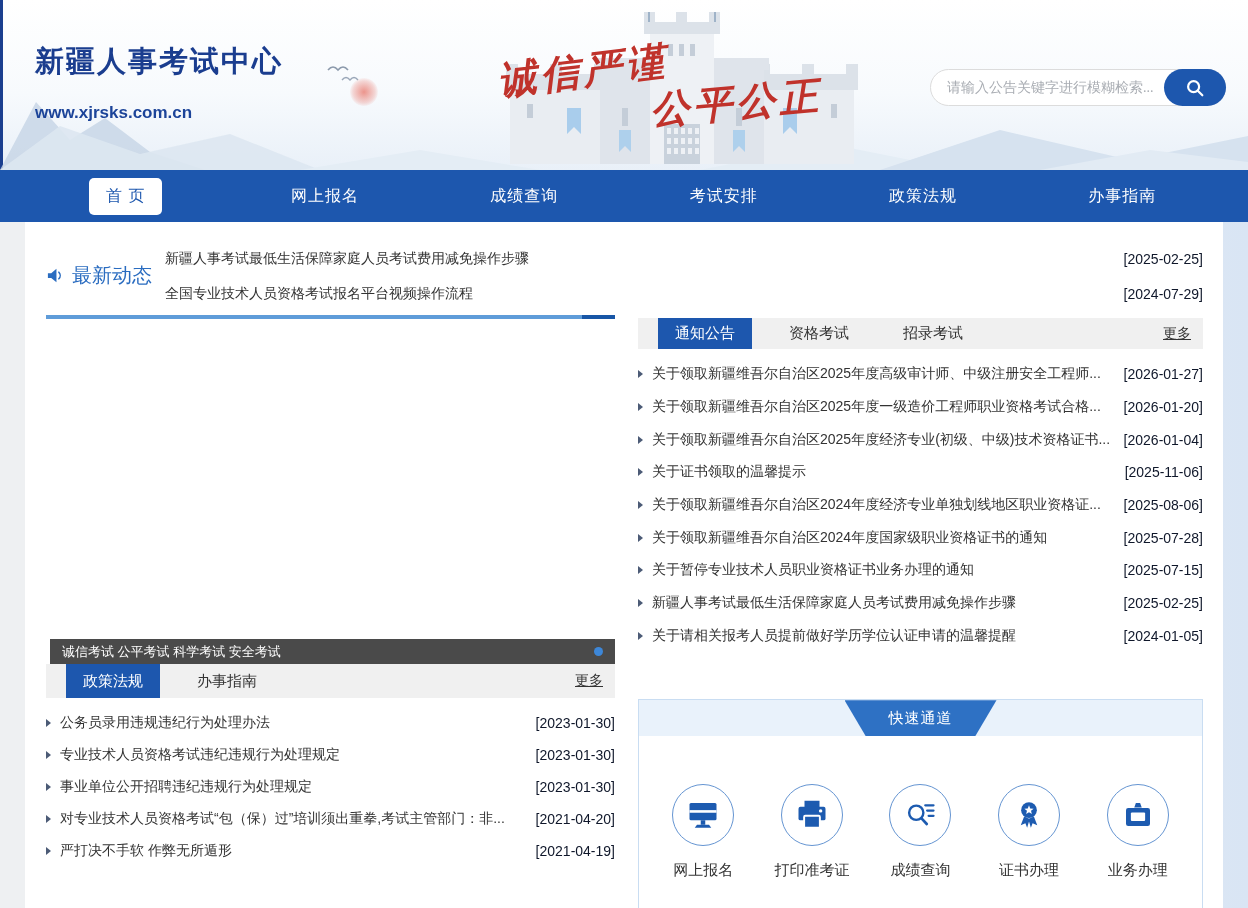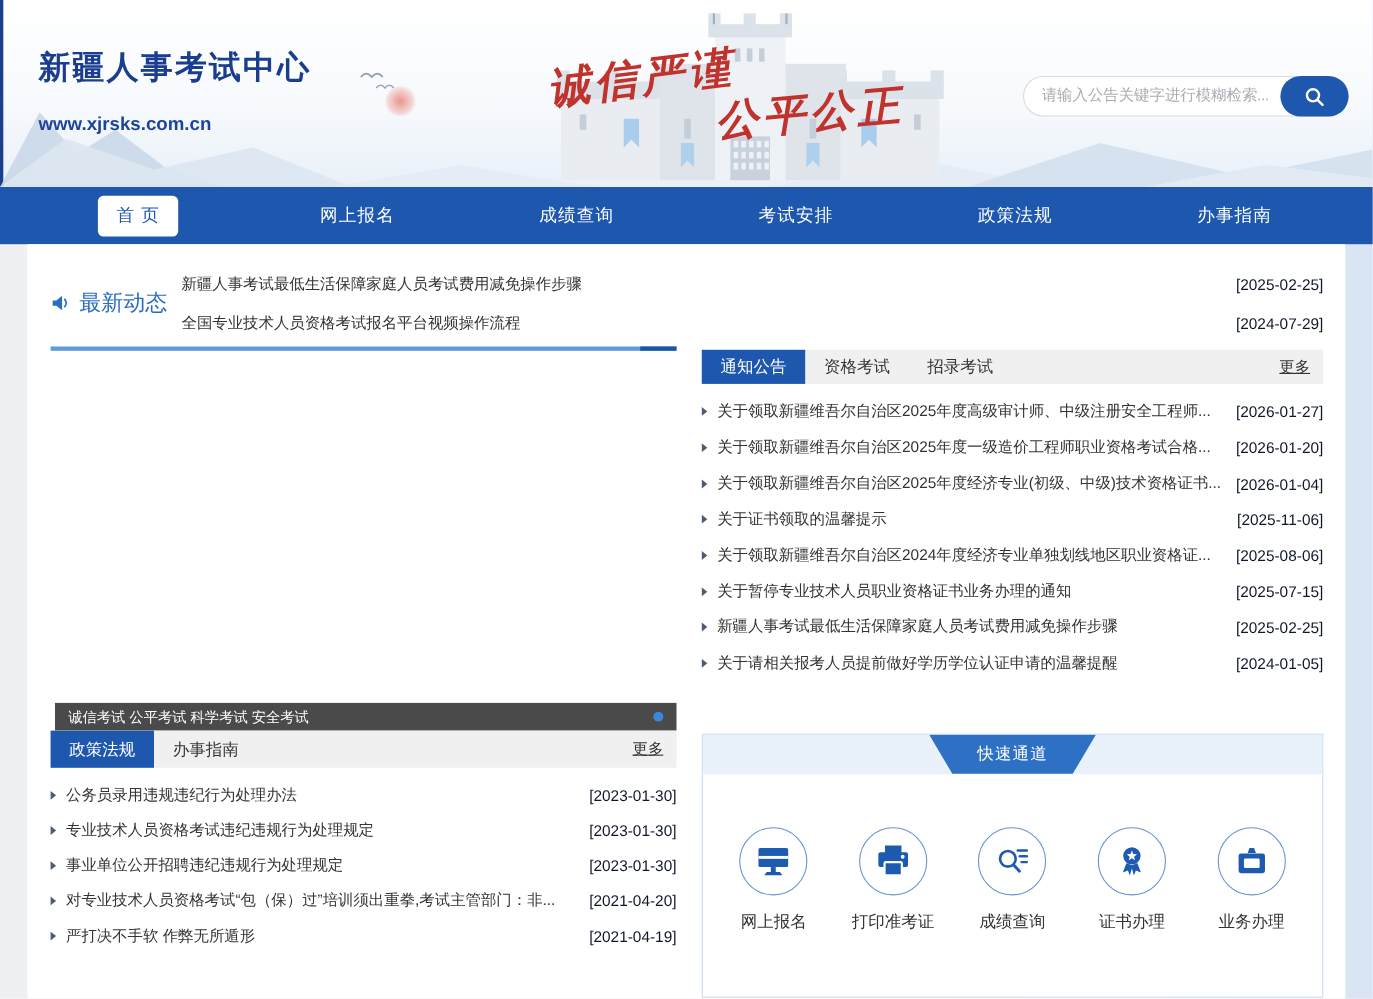--- a/index.html
+++ b/index.html
@@ -63,21 +63,21 @@
   .progress::after { content:""; position:absolute; right:0; top:0; width:33px; height:4px; background:#1856a6; }
 
   .carousel { position:relative; height:345px; background:#fff; }
   .caption { position:absolute; left:4px; right:0; bottom:0; height:25px;
     background:rgba(44,44,44,.86); display:flex; align-items:center; padding:0 12px;
     color:#fff; font-size:13px; }
   .caption-dot { margin-left:auto; width:9px; height:9px; border-radius:50%; background:#3d87d8; cursor:pointer; }
 
   .tabbar { height:34px; background:#f0f0f0; display:flex; align-items:stretch; font-size:15px; }
   .tabbar.small { height:31px; margin-top:3px; }
-  .tab { display:flex; align-items:center; padding:0 17px; color:#333; cursor:pointer; }
+  .tab { display:flex; align-items:center; padding:0 17px; color:#333; cursor:pointer;margin-left:20px; }
   .tab.active { background:#1d57ae; color:#fff; }
   .more { margin-left:auto; display:flex; align-items:center; padding-right:12px;
     font-size:14px; color:#333; cursor:pointer;text-decoration:underline; }
 
   .list { margin-top:9px; }
   .row { display:flex; align-items:center; height:32px; }
   .rightcol .row { height:32.7px; }
   .tri { width:0; height:0; border-left:5px solid #4c5b76; border-top:4px solid transparent;
     border-bottom:4px solid transparent; margin-right:9px; flex:none; }
   .row .txt { flex:1; font-size:14px; color:#333; cursor:pointer;
@@ -316,20 +316,25 @@
           <span class="txt">关于证书领取的温馨提示</span>
           <span class="date">[2025-11-06]</span>
         </div>
         <div class="row">
           <span class="tri"></span>
           <span class="txt">关于领取新疆维吾尔自治区2024年度经济专业单独划线地区职业资格证...</span>
           <span class="date">[2025-08-06]</span>
         </div>
         <div class="row">
           <span class="tri"></span>
+          <span class="txt">关于领取新疆维吾尔自治区2024年度国家级职业资格证书的通知</span>
+          <span class="date">[2025-07-28]</span>
+        </div>
+        <div class="row">
+          <span class="tri"></span>
           <span class="txt">关于暂停专业技术人员职业资格证书业务办理的通知</span>
           <span class="date">[2025-07-15]</span>
         </div>
         <div class="row">
           <span class="tri"></span>
           <span class="txt">新疆人事考试最低生活保障家庭人员考试费用减免操作步骤</span>
           <span class="date">[2025-02-25]</span>
         </div>
         <div class="row">
           <span class="tri"></span>

